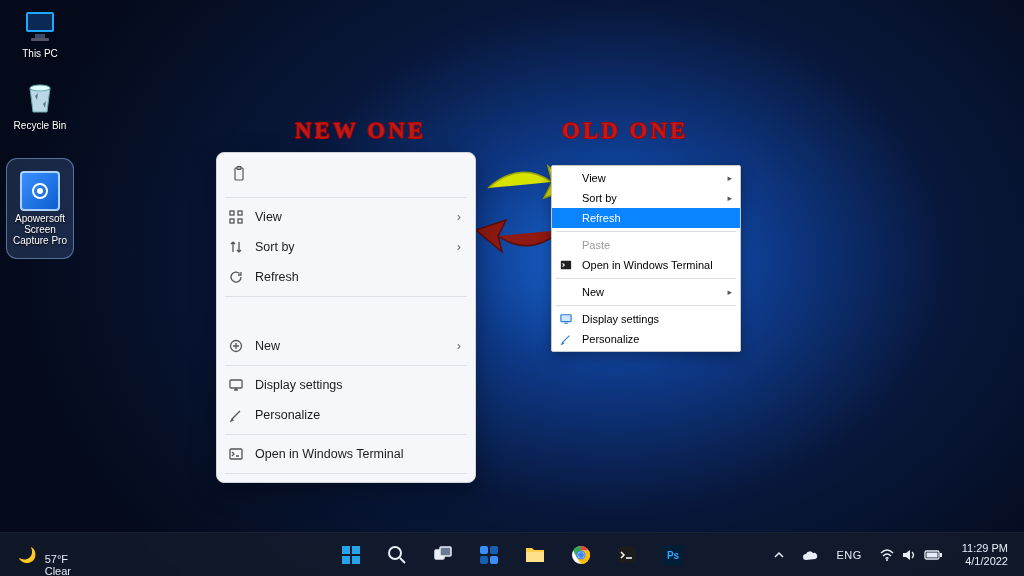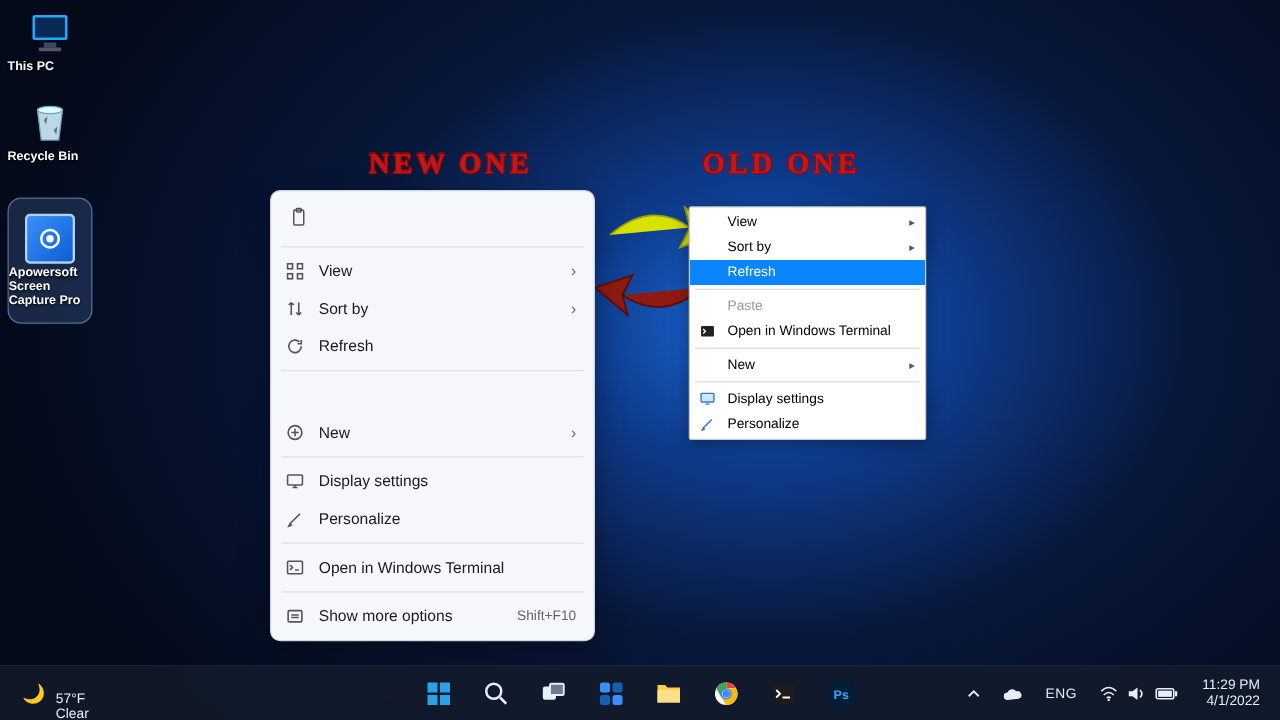--- a/index.html
+++ b/index.html
@@ -3,21 +3,21 @@
 <meta charset="utf-8">
 <style>
 * { margin: 0; padding: 0; box-sizing: border-box; font-family: "Segoe UI", Arial, sans-serif; }
 html, body { width: 1024px; height: 576px; overflow: hidden; }
 body {
   background: radial-gradient(ellipse 60% 80% at 60% 45%, #1a6de0 0%, #0e3a8a 25%, #08173a 55%, #040a1a 100%);
   position: relative;
   color: #fff;
 }
 
-.desk-icon { position: absolute; width: 68px; cursor: pointer; font-weight: bold; }
+.desk-icon { position: absolute; width: 68px; text-align: center; cursor: pointer; }
 .desk-icon .glyph { width: 40px; height: 40px; margin: 0 auto 2px; display: flex; align-items: center; justify-content: center; }
 .desk-icon .lbl { font-size: 10px; color: #fff; text-shadow: 0 1px 2px #000; line-height: 1.1; }
 #ico-pc { top: 6px; left: 6px; }
 #ico-bin { top: 78px; left: 6px; }
 #ico-app { top: 158px; left: 6px; }
 #ico-app .glyph { background: linear-gradient(135deg, #3a8fff, #0d5ecf); border: 2px solid #aad4ff; border-radius: 4px; }
 
 #ico-app { background: rgba(120,170,255,0.18); border: 1px solid rgba(160,200,255,0.45); border-radius: 11px; padding: 12px 0; }
 
 
@@ -202,30 +202,20 @@
   <div class="row">
     <span class="ic">
         <svg width="14" height="14" viewBox="0 0 14 14" fill="none" stroke="#555" stroke-width="1.3">
           <rect x="1" y="2" width="12" height="10" rx="1"></rect>
           <path d="M3 5 L5 7 L3 9 M7 9 H10"></path>
         </svg>
       </span>
     <span class="txt">Open in Windows Terminal</span>
   </div>
   <div class="sep"></div>
-  <div class="row">
-    <span class="ic">
-        <svg width="14" height="14" viewBox="0 0 14 14" fill="none" stroke="#555" stroke-width="1.3">
-          <rect x="1.5" y="2.5" width="11" height="9" rx="1"></rect>
-          <path d="M4 6 H10 M4 8 H10"></path>
-        </svg>
-      </span>
-    <span class="txt">Show more options</span>
-    <span class="sub">Shift+F10</span>
-  </div>
 </div>
 
 <div class="menu-old">
   <div class="row">
     <span class="ic"></span>
     <span class="txt">View</span>
     <span class="chev">▸</span>
   </div>
   <div class="row">
     <span class="ic"></span>

